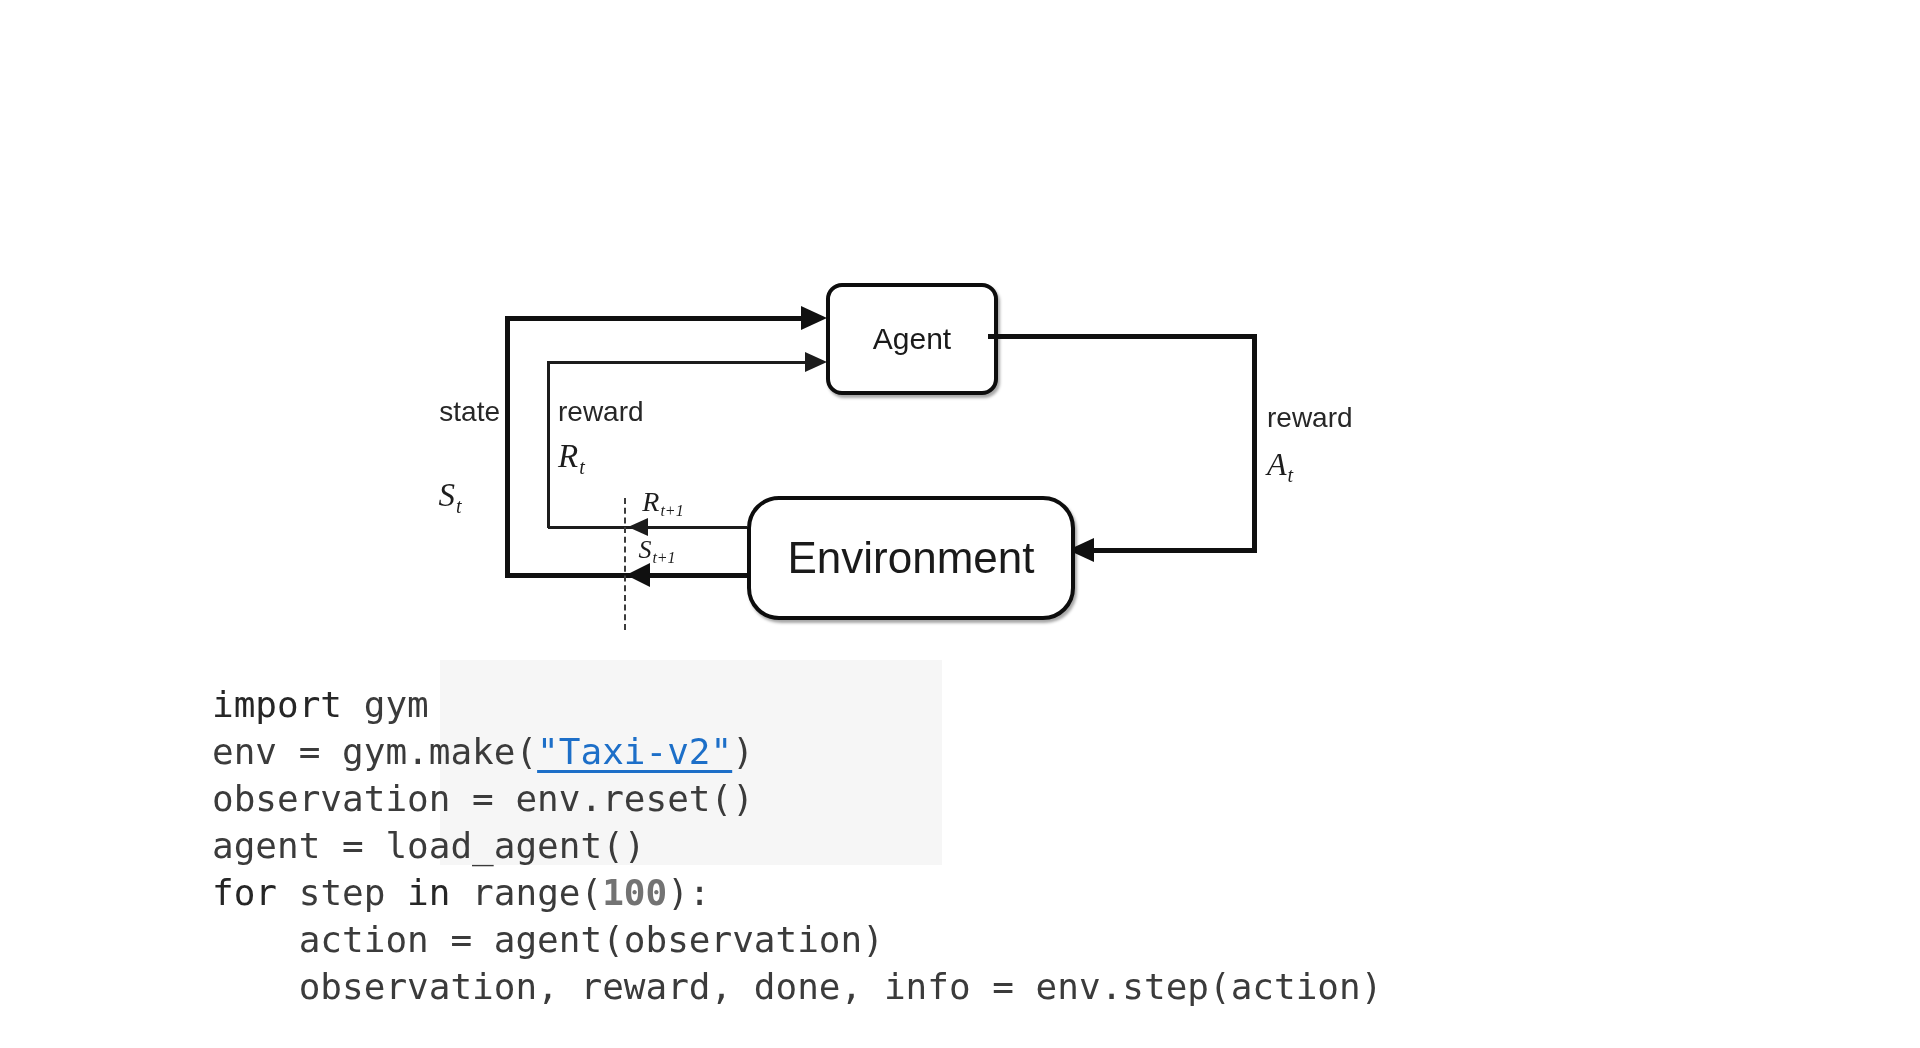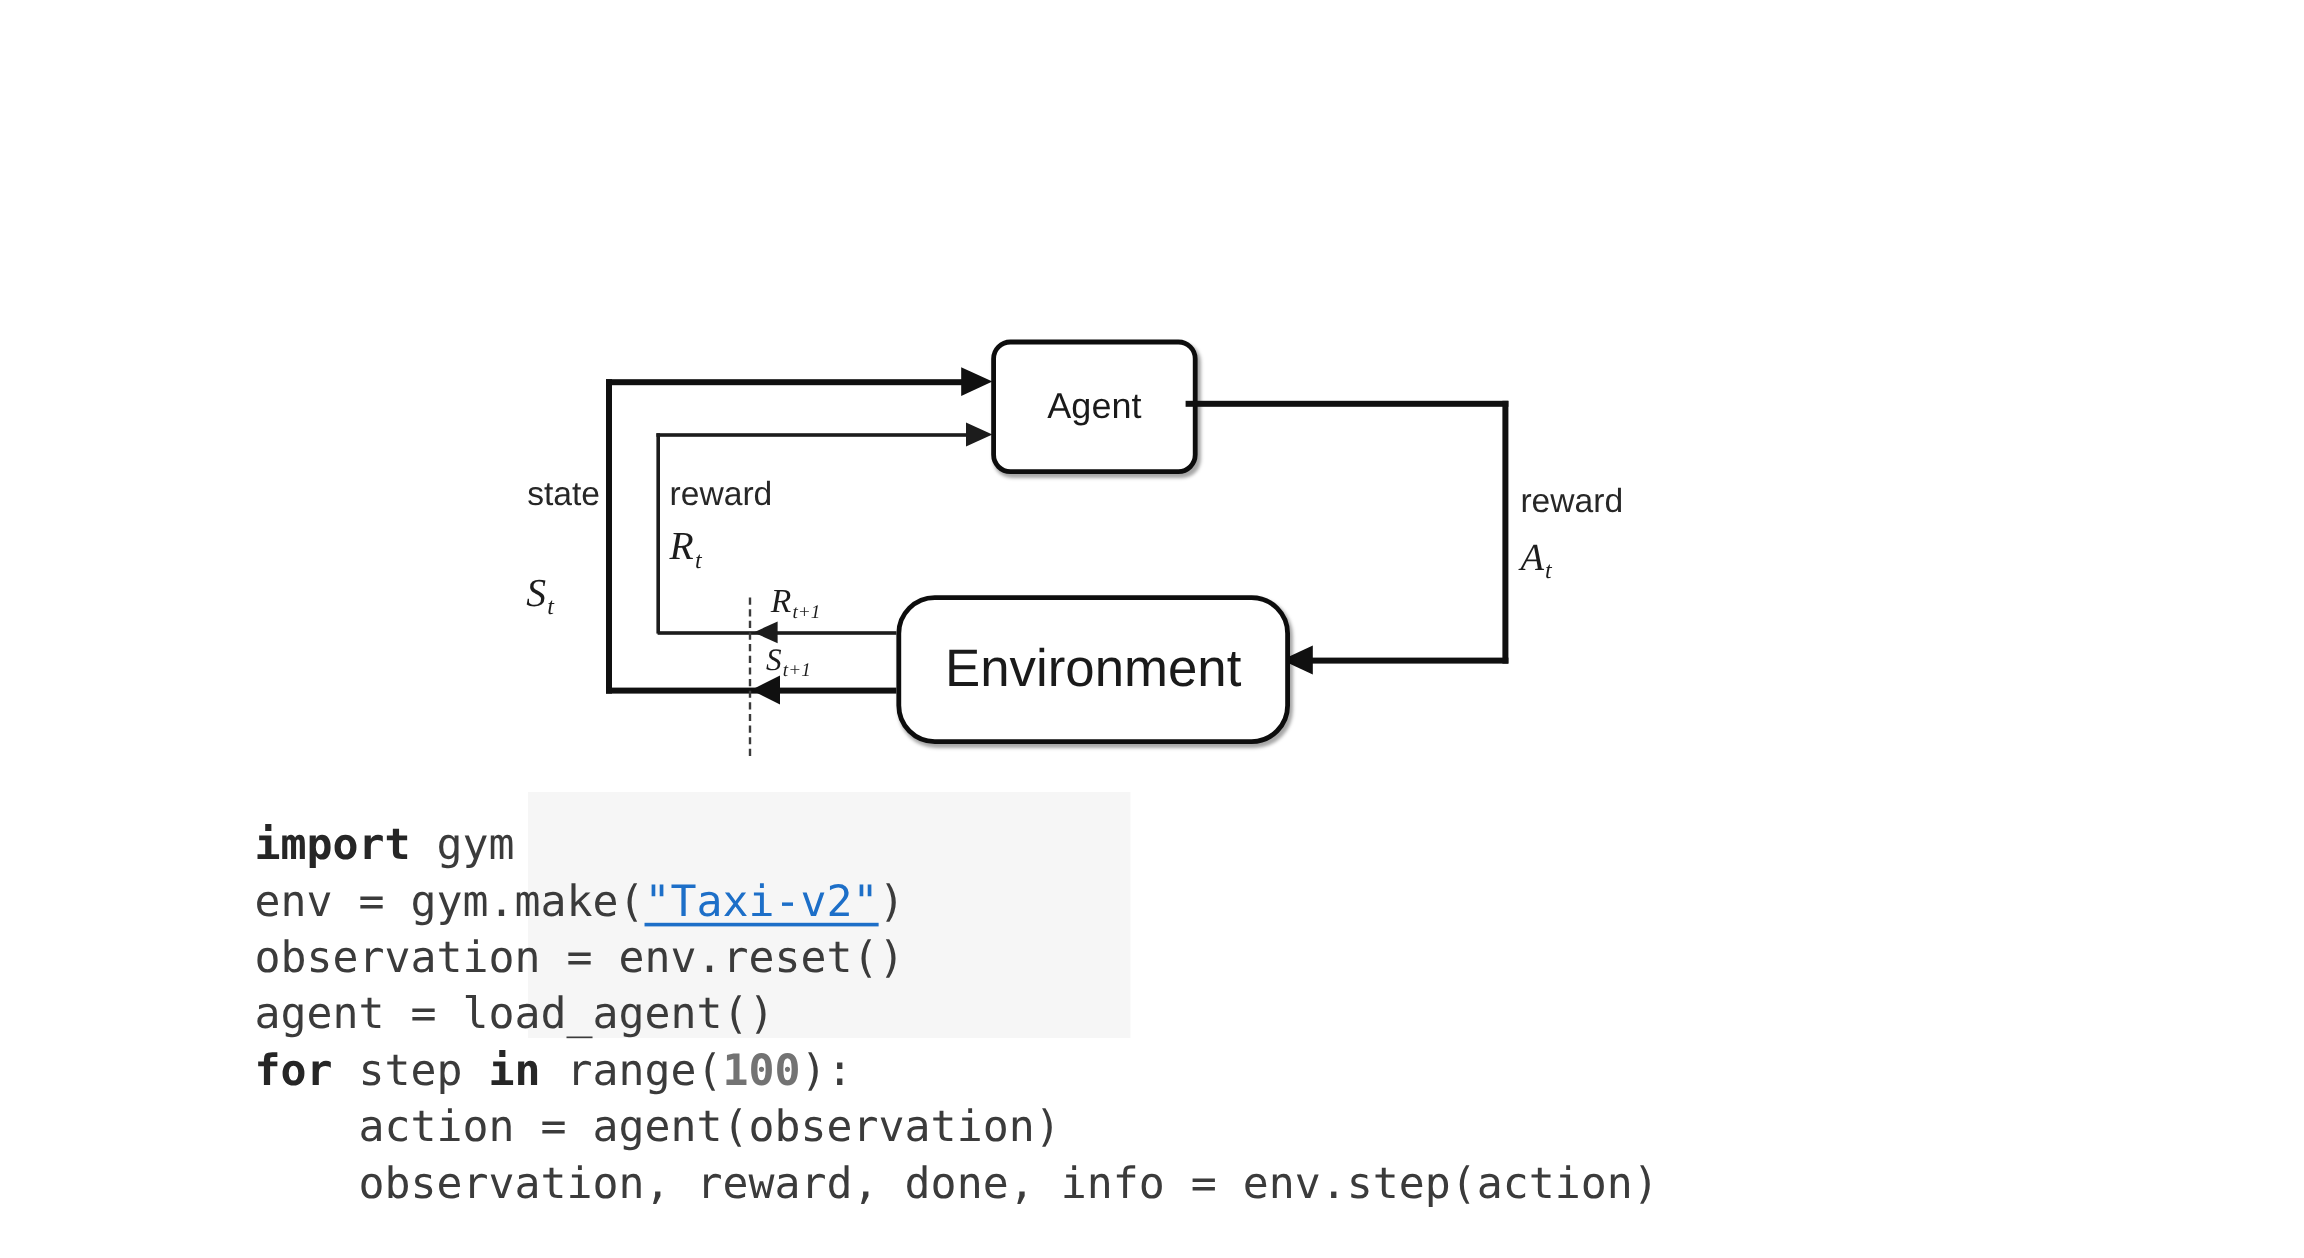--- a/index.html
+++ b/index.html
@@ -35,21 +35,21 @@
   .sym-small .sym-sub{font-size:16px;vertical-align:-5px;}
 
   
   .code-backdrop{position:absolute;left:440px;top:660px;width:502px;height:205px;background:#f6f6f6;}
   .code{
     position:absolute;left:212px;top:681px;margin:0;
     font-family:"DejaVu Sans Mono","Liberation Mono",monospace;
     font-size:36px;line-height:47px;color:#3b3b3b;white-space:pre;
   }
   .code-line{height:47px;}
-  .tok-kw{font-weight:bold;color:#262626;}
+  .tok-kw{font-weight:normal;color:#262626;}
   .tok-num{font-weight:bold;color:#737373;}
   .tok-link{color:#1d6fc8;text-decoration:underline;text-decoration-thickness:3px;text-underline-offset:6px;cursor:pointer;}
 </style>
 </head>
 <body>
 
 <div class="slide">
 
 
   <div class="dg">

